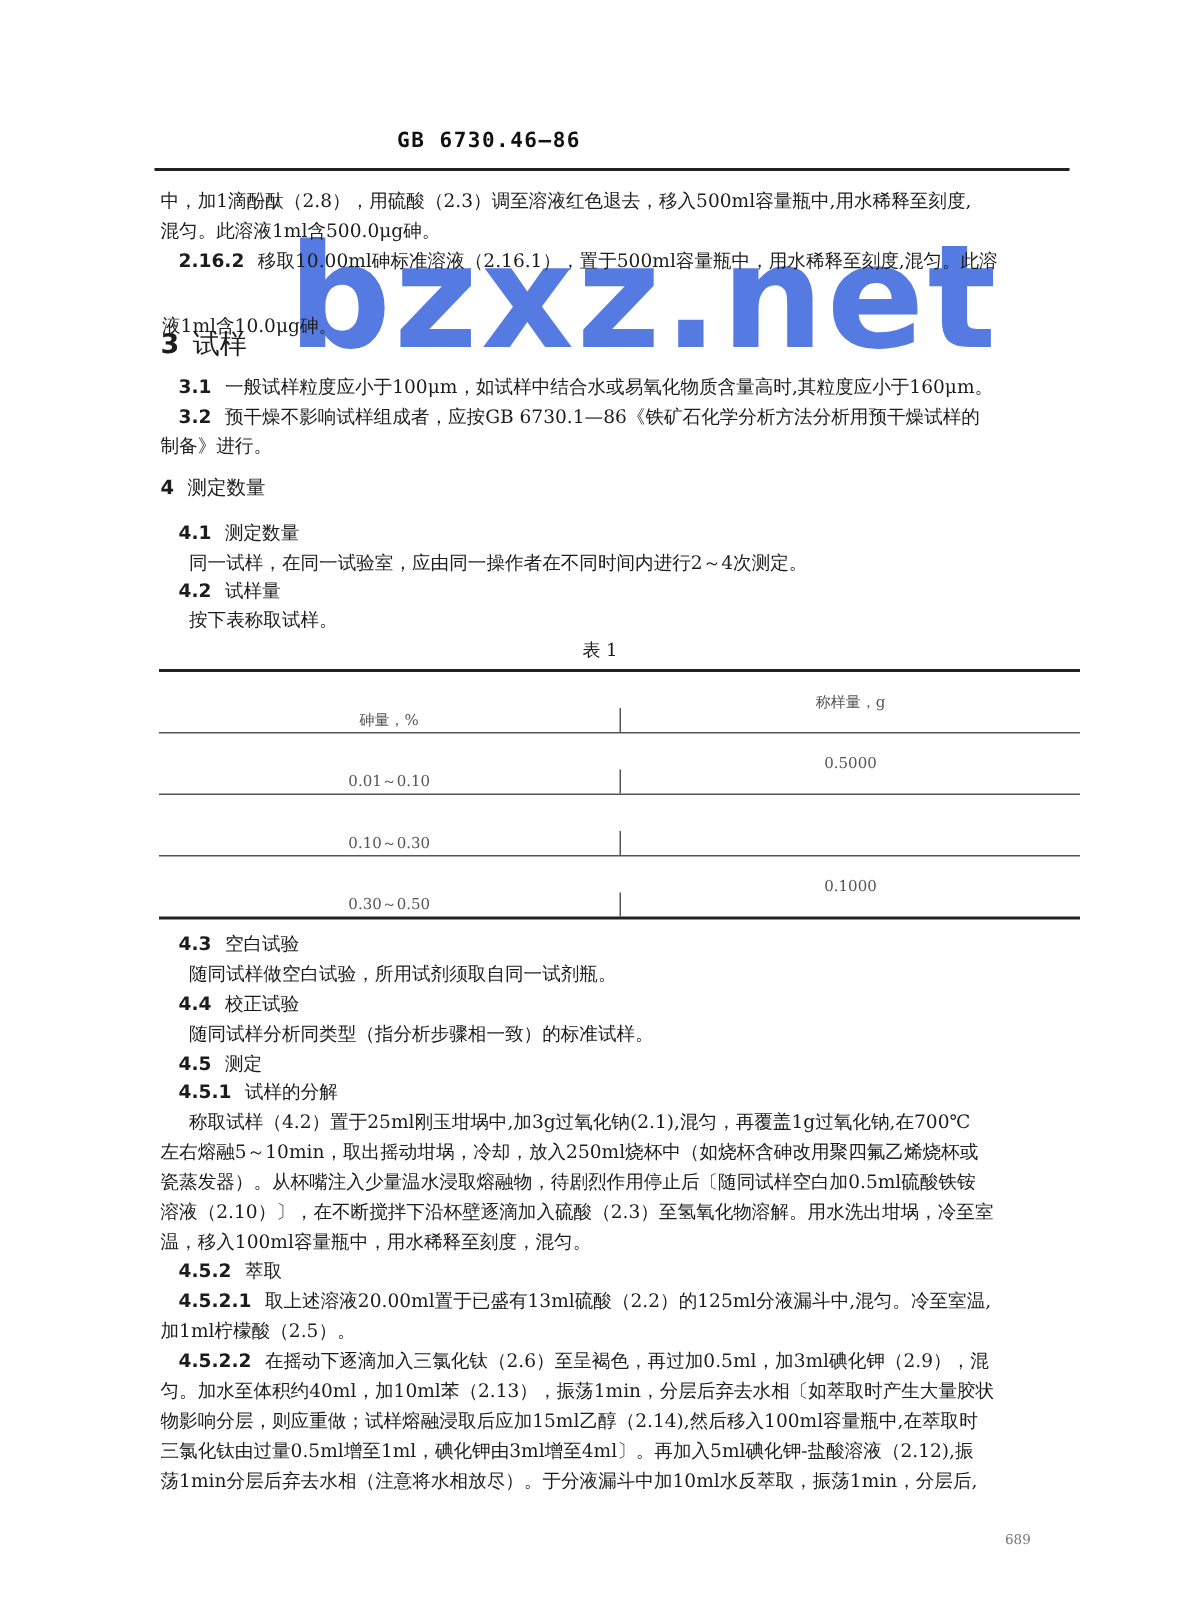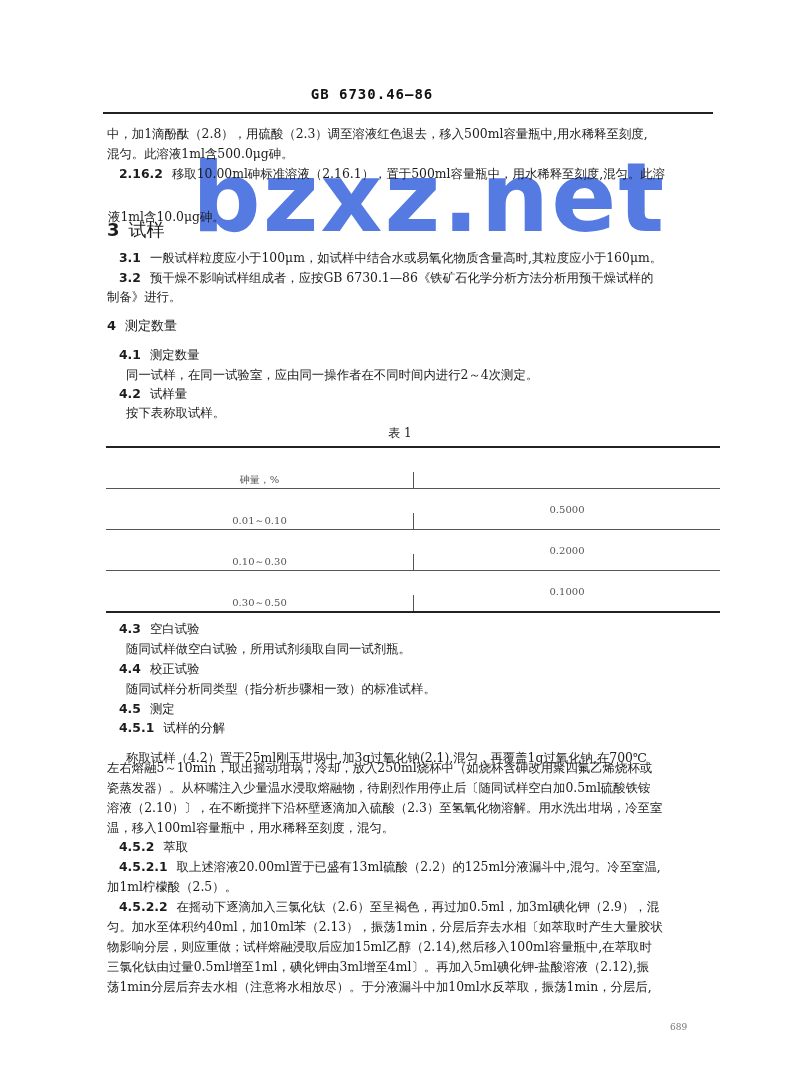--- a/index.html
+++ b/index.html
@@ -1,19 +1,19 @@
 <!DOCTYPE html>
 <html><head>
 <meta charset="utf-8">
 <style>
   html, body { margin:0; padding:0; }
   body { width:800px; height:1079px; background:#fff; position:relative; overflow:hidden;
          font-family:"DejaVu Serif","Liberation Serif",serif; color:#1c1c1c; }
   .abs { position:absolute; white-space:nowrap; }
-  .hdr { left:0; width:652px; top:86px; text-align:center; font-family:"DejaVu Sans Mono","Liberation Mono",monospace; font-weight:bold; font-size:14px; letter-spacing:1px; color:#111;padding-left:46px; }
+  .hdr { left:0; width:652px; top:86px; text-align:center; font-family:"DejaVu Sans Mono","Liberation Mono",monospace; font-weight:bold; font-size:14px; letter-spacing:1px; color:#111; }
   .rule { position:absolute; left:103px; width:610px; top:112px; height:2px; background:#222; }
   .line { position:absolute; font-size:12.4px; line-height:16px; white-space:nowrap; }
   .num { font-family:"DejaVu Sans","Liberation Sans",sans-serif; font-weight:bold; margin-right:9px; }
   .h { font-family:"DejaVu Sans","Liberation Sans",sans-serif; }
   .watermark { position:absolute; left:192px; top:118px; font-family:"DejaVu Sans","Liberation Sans",sans-serif; font-weight:bold; font-size:96px; color:#1d4ed8; letter-spacing:2px; line-height:96px; opacity:0.75;margin-top:32px; }
   .tbl { position:absolute; left:106px; width:614px; top:446px; }
   .tbl .row { position:relative; height:40px; border-bottom:1px solid #555; display:flex; }
   .tbl .row.first { border-top:2px solid #222; }
   .tbl .row.last { border-bottom:2px solid #222; }
   .tbl .cell { flex:1; display:flex; align-items:center; justify-content:center; font-size:10px; color:#555; }
@@ -43,42 +43,42 @@
 <div class="line" style="left:119px;top:347px;"><span class="num">4.1</span><span class="h">测定数量</span></div>
 <div class="line" style="left:126px;top:367px;">同一试样，在同一试验室，应由同一操作者在不同时间内进行2～4次测定。</div>
 <div class="line" style="left:119px;top:386px;"><span class="num">4.2</span><span class="h">试样量</span></div>
 <div class="line" style="left:126px;top:405px;">按下表称取试样。</div>
 
 <div class="caption">表 1</div>
 
 <div class="tbl">
   <div class="row first">
     <div class="cell left">砷量，%</div>
+    <div class="cell">称样量，g</div>
   </div>
   <div class="row">
     <div class="cell left">0.01～0.10</div>
     <div class="cell">0.5000</div>
   </div>
   <div class="row">
     <div class="cell left">0.10～0.30</div>
-    <div class="cell">0.2000</div>
   </div>
   <div class="row last">
     <div class="cell left">0.30～0.50</div>
     <div class="cell">0.1000</div>
   </div>
 </div>
 
 <div class="line" style="left:119px;top:621px;"><span class="num">4.3</span><span class="h">空白试验</span></div>
 <div class="line" style="left:126px;top:641px;">随同试样做空白试验，所用试剂须取自同一试剂瓶。</div>
 <div class="line" style="left:119px;top:661px;"><span class="num">4.4</span><span class="h">校正试验</span></div>
 <div class="line" style="left:126px;top:681px;">随同试样分析同类型（指分析步骤相一致）的标准试样。</div>
 <div class="line" style="left:119px;top:701px;"><span class="num">4.5</span><span class="h">测定</span></div>
 <div class="line" style="left:119px;top:720px;"><span class="num">4.5.1</span><span class="h">试样的分解</span></div>
-<div class="line" style="left:126px;top:740px;margin-top:10px;">称取试样（4.2）置于25ml刚玉坩埚中,加3g过氧化钠(2.1),混匀，再覆盖1g过氧化钠,在700℃</div>
+<div class="line" style="left:126px;top:740px;">称取试样（4.2）置于25ml刚玉坩埚中,加3g过氧化钠(2.1),混匀，再覆盖1g过氧化钠,在700℃</div>
 <div class="line" style="left:107px;top:760px;">左右熔融5～10min，取出摇动坩埚，冷却，放入250ml烧杯中（如烧杯含砷改用聚四氟乙烯烧杯或</div>
 <div class="line" style="left:107px;top:780px;">瓷蒸发器）。从杯嘴注入少量温水浸取熔融物，待剧烈作用停止后〔随同试样空白加0.5ml硫酸铁铵</div>
 <div class="line" style="left:107px;top:800px;">溶液（2.10）〕，在不断搅拌下沿杯壁逐滴加入硫酸（2.3）至氢氧化物溶解。用水洗出坩埚，冷至室</div>
 <div class="line" style="left:107px;top:820px;">温，移入100ml容量瓶中，用水稀释至刻度，混匀。</div>
 
 <div class="line" style="left:119px;top:839px;"><span class="num">4.5.2</span><span class="h">萃取</span></div>
 <div class="line" style="left:119px;top:859px;"><span class="num">4.5.2.1</span><span>取上述溶液20.00ml置于已盛有13ml硫酸（2.2）的125ml分液漏斗中,混匀。冷至室温,</span></div>
 <div class="line" style="left:107px;top:879px;">加1ml柠檬酸（2.5）。</div>
 <div class="line" style="left:119px;top:899px;"><span class="num">4.5.2.2</span><span>在摇动下逐滴加入三氯化钛（2.6）至呈褐色，再过加0.5ml，加3ml碘化钾（2.9），混</span></div>
 <div class="line" style="left:107px;top:919px;">匀。加水至体积约40ml，加10ml苯（2.13），振荡1min，分层后弃去水相〔如萃取时产生大量胶状</div>

